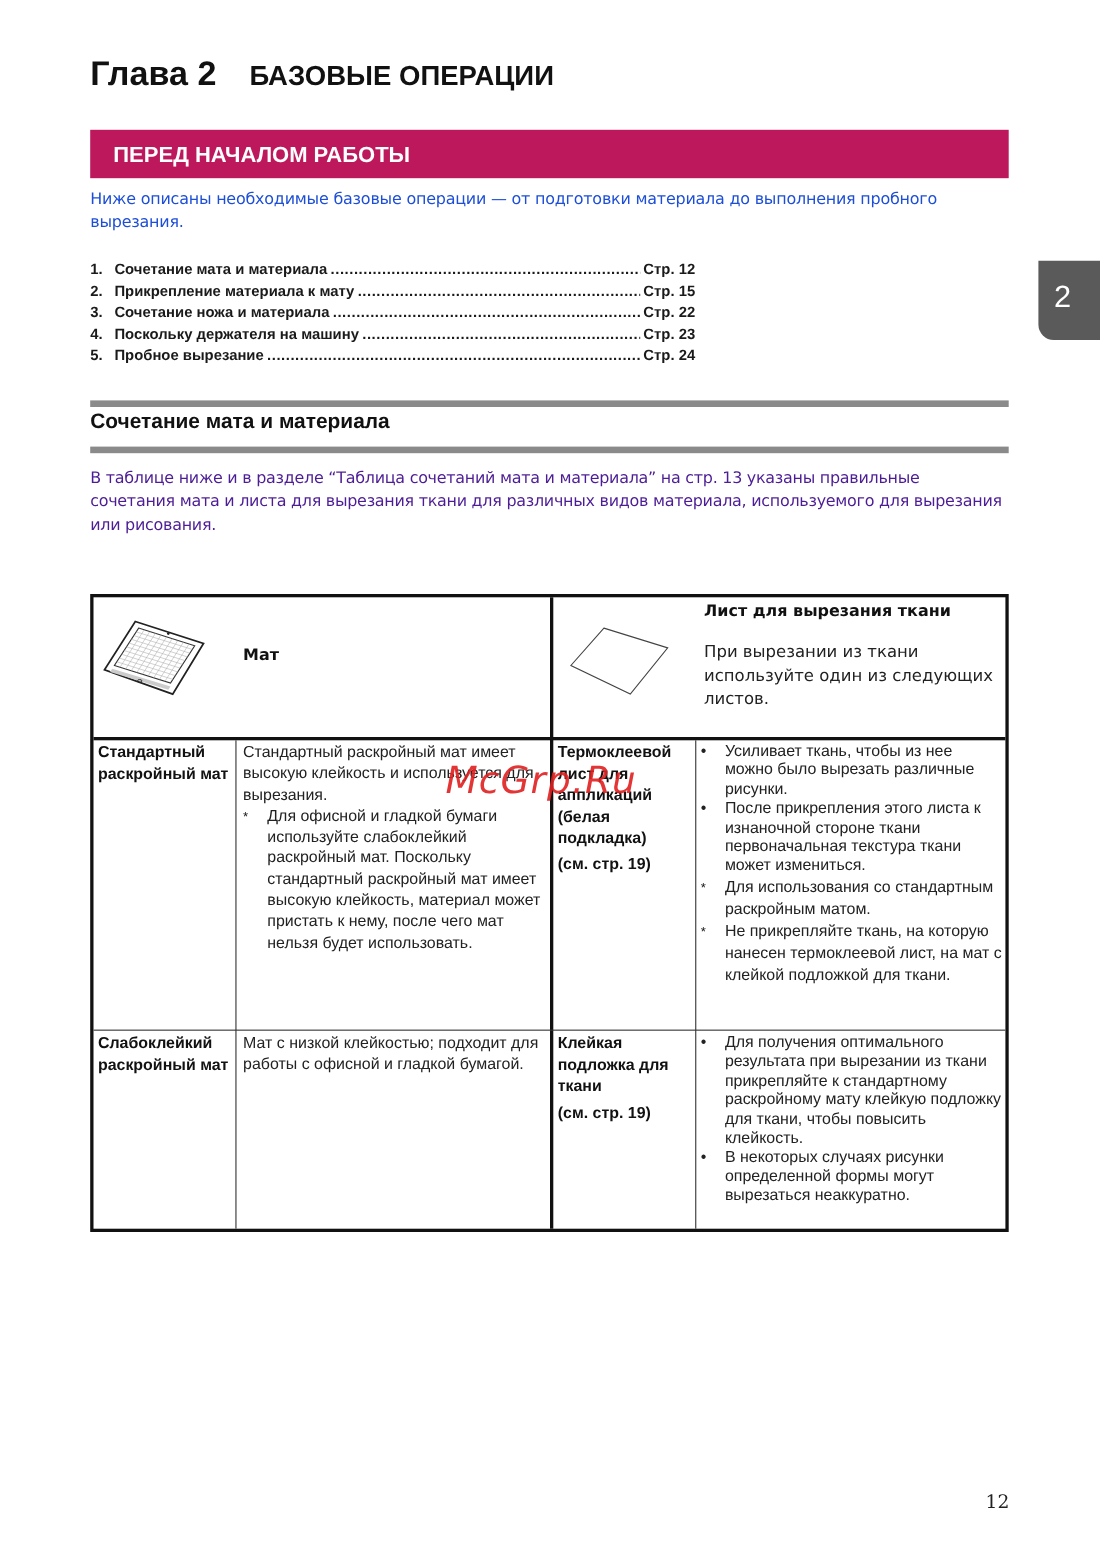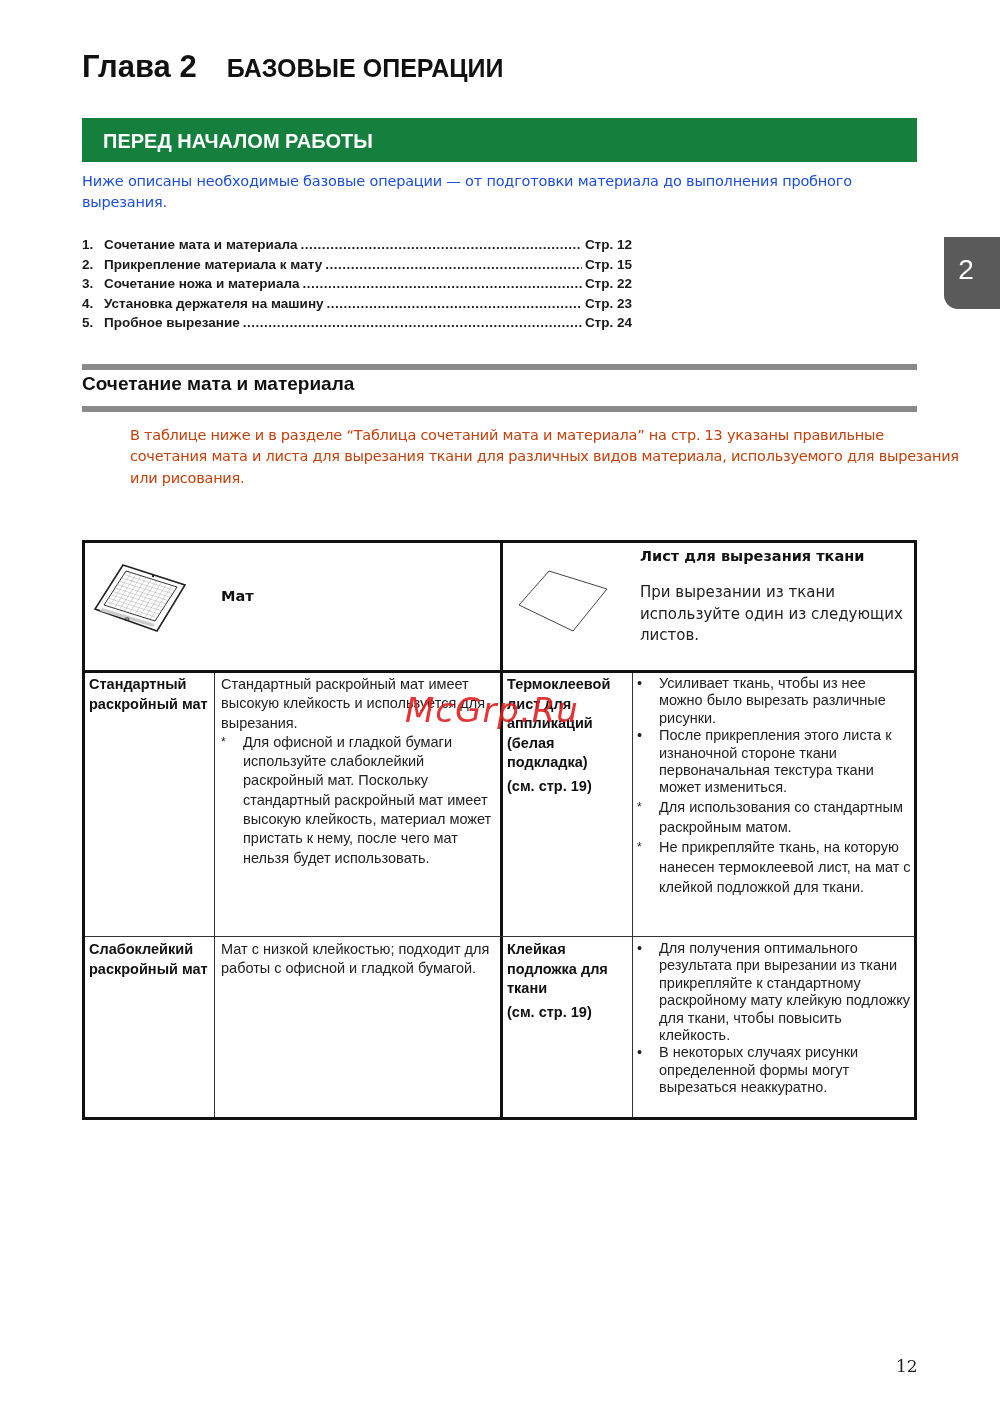--- a/index.html
+++ b/index.html
@@ -2,38 +2,38 @@
 <html><head>
 <meta charset="utf-8">
 <style>
   html, body { margin: 0; padding: 0; background: #ffffff; }
   body { width: 1000px; height: 1413px; position: relative; overflow: hidden; color: #1a1a1a; }
 
   .chapter-title { position: absolute; left: 82px; top: 48px; margin: 0; font-family: "Liberation Sans", sans-serif; font-weight: bold; color: #111; white-space: nowrap; }
   .chapter-title .ch { font-size: 31px; }
   .chapter-title .nm { font-size: 25px; margin-left: 30px; }
 
-  .section-bar { position: absolute; left: 82px; top: 118px; width: 835px; height: 44px; background: #15803d; color: #fff; font-family: "Liberation Sans", sans-serif; font-weight: bold; font-size: 20px; line-height: 46px; padding-left: 21px; box-sizing: border-box; }
+  .section-bar { position: absolute; left: 82px; top: 118px; width: 835px; height: 44px; background: #be185d; color: #fff; font-family: "Liberation Sans", sans-serif; font-weight: bold; font-size: 20px; line-height: 46px; padding-left: 21px; box-sizing: border-box; }
 
   .intro { position: absolute; left: 82px; top: 171px; width: 830px; font-family: "DejaVu Sans", sans-serif; font-size: 14.5px; line-height: 21px; color: #1d4ed8; letter-spacing: -0.2px; }
 
   .toc { position: absolute; left: 82px; top: 237px; width: 550px; font-family: "Liberation Sans", sans-serif; font-weight: bold; font-size: 13.5px; }
   .toc-item { display: flex; align-items: baseline; height: 19.5px; }
   .toc-item .num { width: 22px; }
   .toc-item .lbl { white-space: nowrap; }
   .toc-item .dots { flex: 1; overflow: hidden; white-space: nowrap; letter-spacing: 0.5px; margin: 0 3px; }
   .toc-item .dots::after { content: "....................................................................................................................................................."; }
   .toc-item .pg { white-space: nowrap; }
 
   .side-tab { position: absolute; left: 944px; top: 237px; width: 56px; height: 72px; background: #5a5a5a; border-bottom-left-radius: 14px; color: #fff; font-family: "Liberation Sans", sans-serif; font-size: 28px; text-align: center; line-height: 66px; padding-right: 12px; box-sizing: border-box; }
 
   .rule { position: absolute; left: 82px; width: 835px; height: 6px; background: #8a8a8a; }
   .sub-title { position: absolute; left: 82px; top: 373px; font-family: "Liberation Sans", sans-serif; font-weight: bold; font-size: 19px; color: #111; margin: 0; }
 
-  .para { position: absolute; left: 82px; top: 425px; width: 830px; font-family: "DejaVu Sans", sans-serif; font-size: 14.5px; line-height: 21.3px; color: #c2410c; letter-spacing: -0.25px; margin-left: 48px; }
+  .para { position: absolute; left: 82px; top: 425px; width: 830px; font-family: "DejaVu Sans", sans-serif; font-size: 14.5px; line-height: 21.3px; color: #4c1d95; letter-spacing: -0.25px; }
 
   .tbl { position: absolute; left: 82px; top: 540px; width: 835px; height: 580px; border: 3px solid #111; box-sizing: border-box; }
   .cell { position: absolute; box-sizing: border-box; }
   .vline { position: absolute; background: #111; }
   .hline { position: absolute; background: #111; }
 
   .cell-text { font-family: "Liberation Sans", sans-serif; font-size: 14.5px; line-height: 19.3px; color: #222; }
   .cell-head { font-family: "Liberation Sans", sans-serif; font-weight: bold; font-size: 14.5px; line-height: 19.5px; color: #111; }
   .ref { margin-top: 4px; }
   .li { display: flex; }
@@ -75,21 +75,21 @@
     <span class="pg">Стр. 15</span>
   </div>
   <div class="toc-item">
     <span class="num">3.</span>
     <span class="lbl">Сочетание ножа и материала</span>
     <span class="dots"></span>
     <span class="pg">Стр. 22</span>
   </div>
   <div class="toc-item">
     <span class="num">4.</span>
-    <span class="lbl">Установка держателя на машину</span>
+    <span class="lbl">Поскольку держателя на машину</span>
     <span class="dots"></span>
     <span class="pg">Стр. 23</span>
   </div>
   <div class="toc-item">
     <span class="num">5.</span>
     <span class="lbl">Пробное вырезание</span>
     <span class="dots"></span>
     <span class="pg">Стр. 24</span>
   </div>
 </div>

